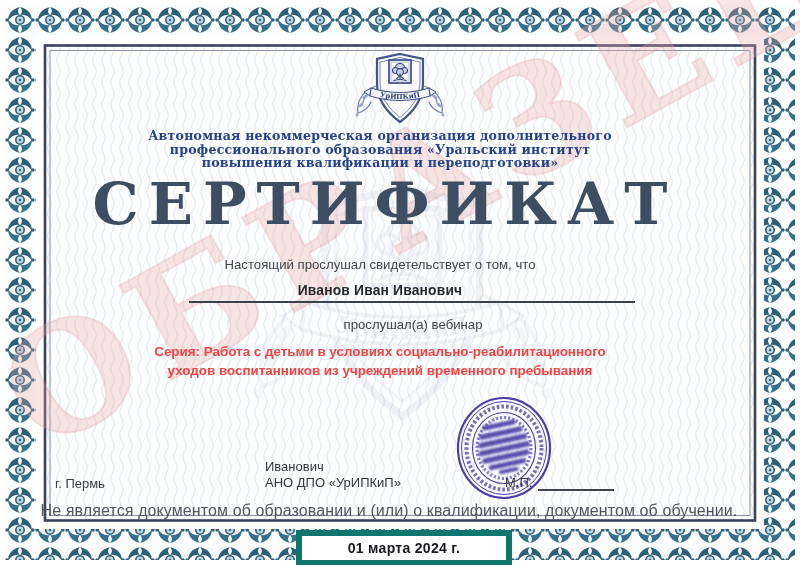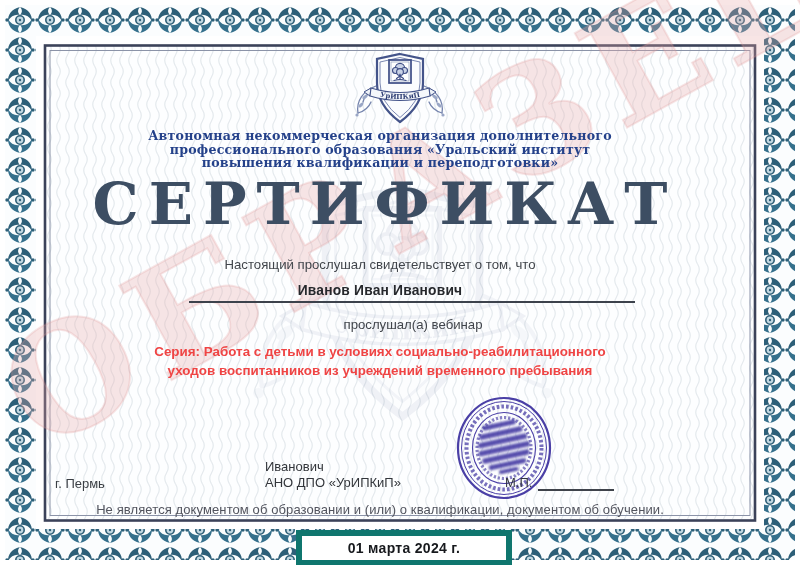--- a/index.html
+++ b/index.html
@@ -39,21 +39,21 @@
   .recipient{top:283px;font-size:13.8px;font-weight:bold;color:#26282c;letter-spacing:.2px;}
   .name-rule{top:301px;left:189px;width:446px;height:2px;background:#3c424c;}
   .action-line{top:317px;font-size:13.2px;color:#41454b;padding-left:33px;}
   .topic{
     top:343px;font-size:13.4px;font-weight:bold;color:#ef4444;line-height:18.5px;
   }
   .city{left:55px;top:476px;font-size:13px;color:#3a3e44;}
   .director{left:265px;top:459px;font-size:13px;line-height:15.5px;color:#33363b;}
   .mp-label{left:505px;top:475px;font-size:13px;color:#35383e;}
   .sign-line{left:538px;top:489px;width:76px;height:2px;background:#3f434b;}
-  .disclaimer{top:502px;font-size:13px;color:#52545e;letter-spacing:.1px;}
+  .disclaimer{top:502px;font-size:16px;color:#52545e;letter-spacing:.1px;margin-left:9px;}
   .date-box{
     left:296px;top:530px;width:204px;height:24px;background:#ffffff;
     border:6px solid #0f766e;display:flex;align-items:center;justify-content:center;
     font-size:14px;font-weight:bold;color:#17191d;letter-spacing:.3px;
   }
 </style>
 </head>
 <body>
 
 <div class="stage">

